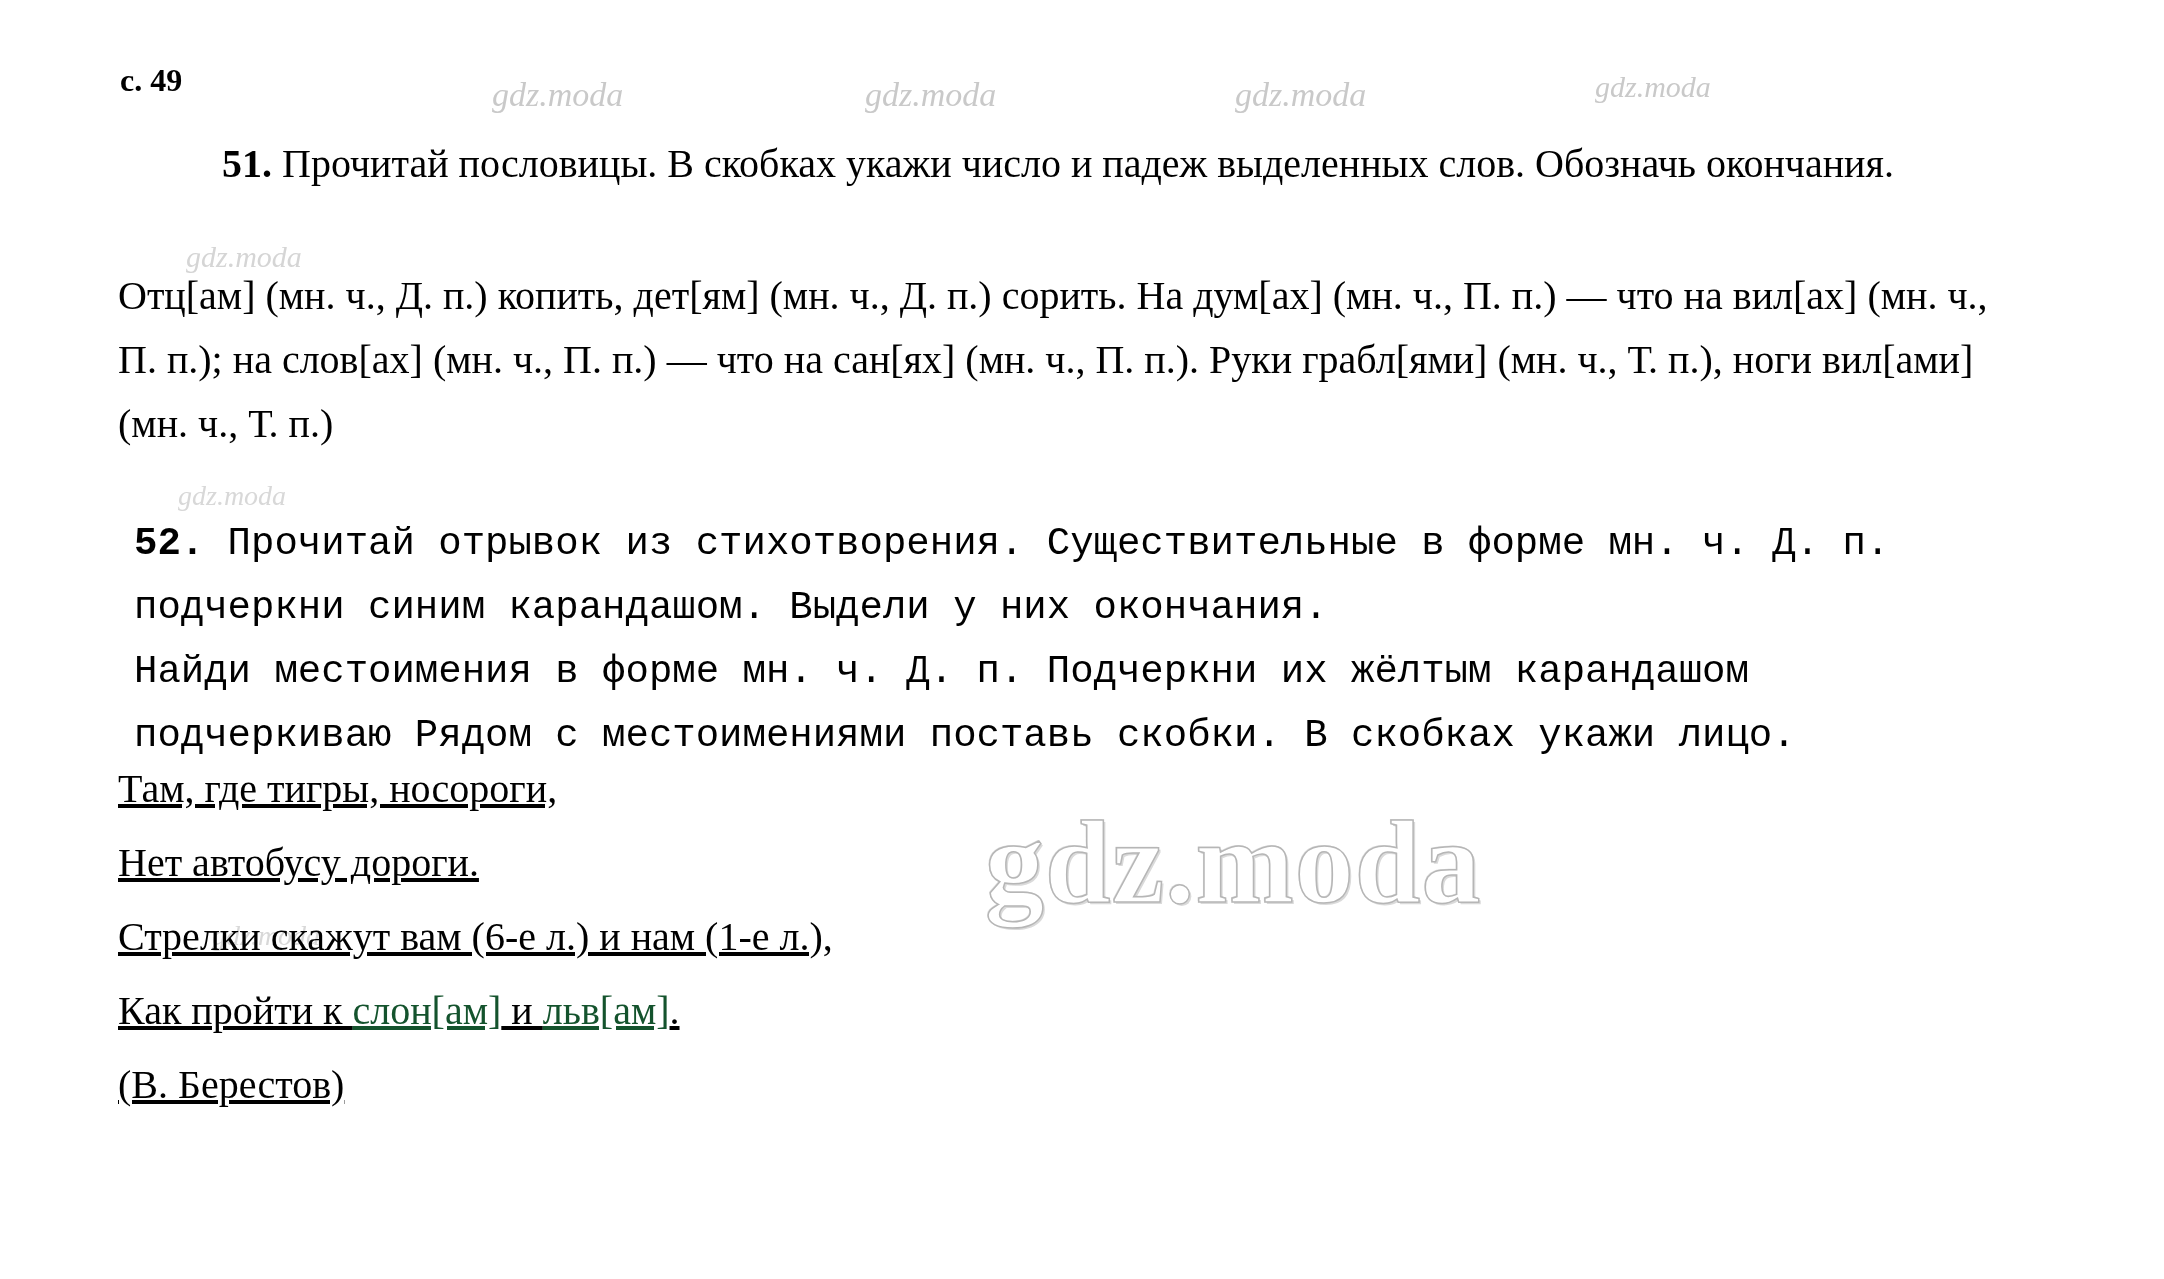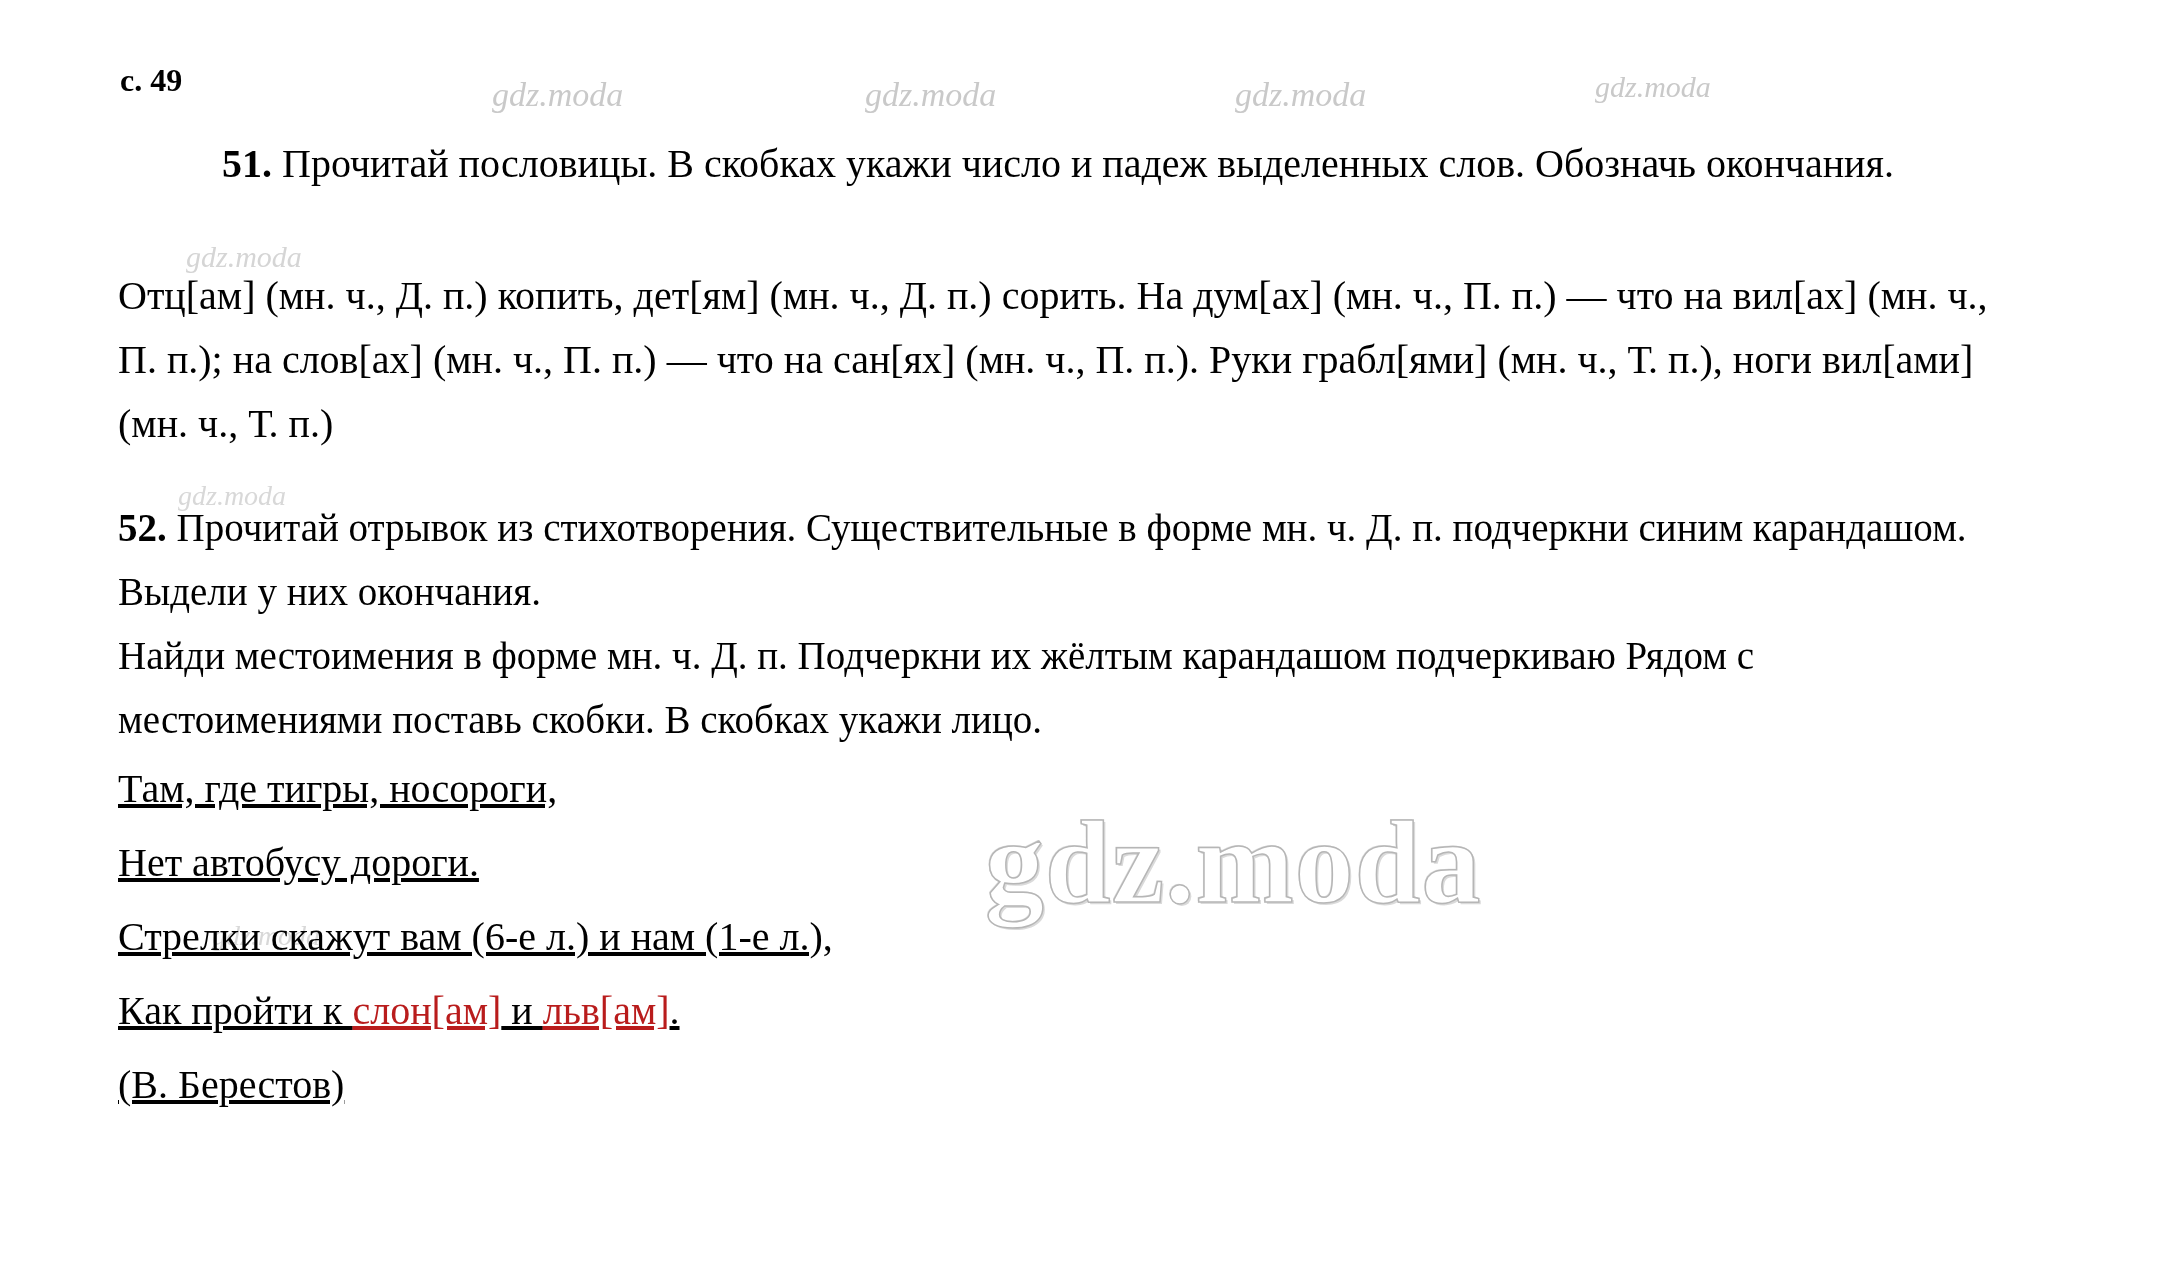--- a/index.html
+++ b/index.html
@@ -80,24 +80,24 @@
 
   .para {
     font-size: 40px;
     line-height: 64px;
     font-family: "Liberation Serif", serif;
     margin: 0 0 0 0;
     white-space: pre-wrap;
   }
 
   .para-sans {
-    font-family: Liberation Serif, serif;
+    font-family: Liberation Mono, monospace;
     font-size: 39px;
     line-height: 64px;
-    margin: 0;
+    margin: 16px;
     white-space: pre-wrap;
   }
 
   .num {
     font-weight: 700;
   }
 
   #ex51 { top: 132px; text-align: center; }
   #ex51-answer { top: 264px; }
   #ex52 { top: 496px; }
@@ -106,21 +106,21 @@
 
   .poem-line {
     font-size: 40px;
     line-height: 74px;
     font-family: "Liberation Serif", serif;
     white-space: pre-wrap;
     text-decoration: underline;
   }
 
   .link {
-    color: #b91c1c;
+    color: #14532d;
     text-decoration: underline;
   }
 </style>
 </head>
 <body>
 
 <div class="page">
 
   <div class="page-ref">с. 49</div>
 

